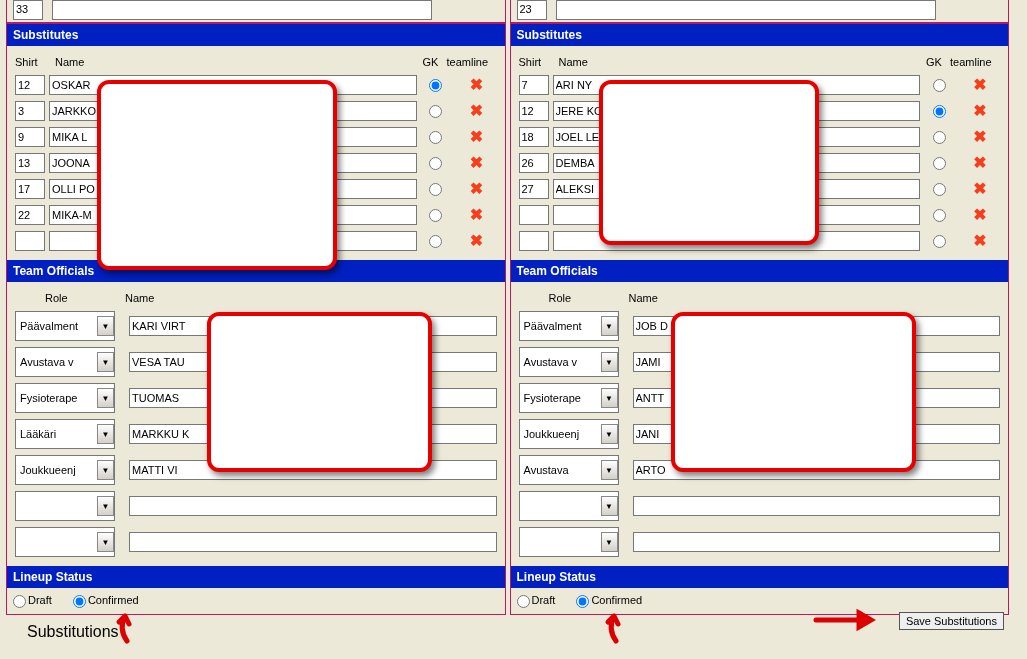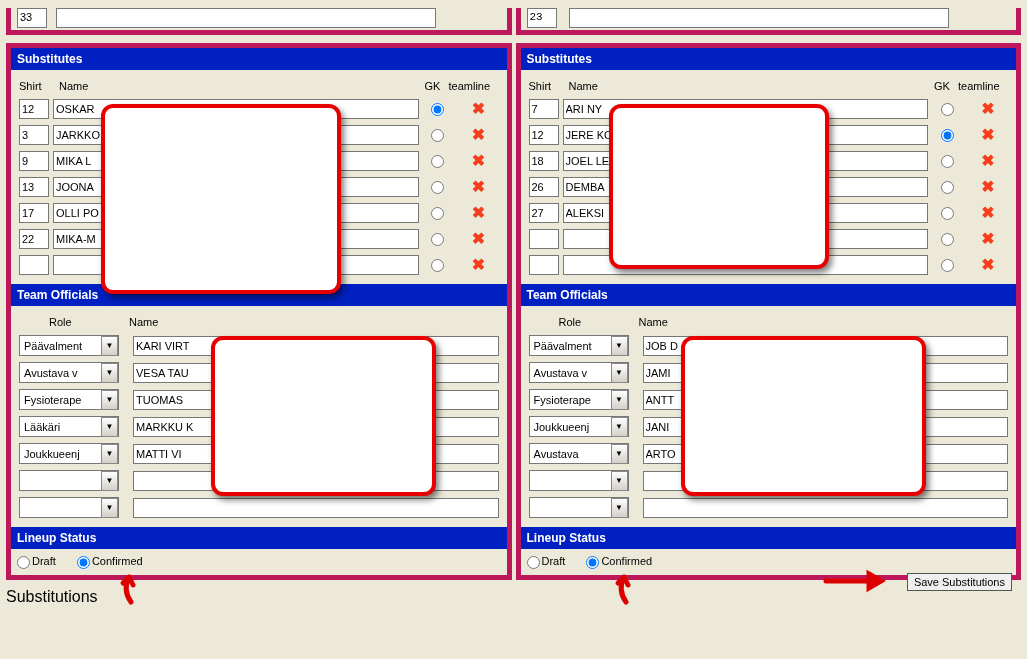--- a/index.html
+++ b/index.html
@@ -6,27 +6,26 @@
   body {
     margin: 0;
     font-family: Arial, Helvetica, sans-serif;
     font-size: 11px;
     background: #ece9d8;
     color: #000;
   }
   .container {
     display: flex;
     gap: 4px;
-    padding: 0 6px 0 6px;
-    margin-top: 8px;
+    padding: 0 18px 0 6px;
   }
   .column {
     flex: 1;
     position: relative;
-    border: 5px solid #be185d;
+    border: 1px solid #be185d;
     background: #ece9d8;
   }
   .section-header {
     background: #0020c2;
     color: #fff;
     font-weight: bold;
     padding: 4px 6px;
     font-size: 12px;
   }
   .section-body {
@@ -83,21 +82,21 @@
   .off-header .h-role { width: 110px; padding-left: 30px; }
   .off-header .h-name { flex: 1; }
   .off-row {
     display: flex;
     align-items: center;
     padding: 3px 2px;
     gap: 14px;
   }
   .role-select {
     width: 100px;
-    height: 21px;
+    height: 30px;
     display: flex;
     align-items: center;
     background: #fff;
     border: 1px solid #777;
     position: relative;
   }
   .role-select .role-text {
     padding: 2px 4px;
     flex: 1;
     overflow: hidden;
@@ -137,20 +136,21 @@
     border: 4px solid #e80000;
     border-radius: 12px;
     box-shadow: 3px 4px 6px rgba(0,0,0,0.5);
     z-index: 5;
   }
   .bottom-row {
     padding: 8px 6px 4px 6px;
     display:flex;
     align-items:center;
     justify-content: space-between;
+    margin-left: 21px;
   }
   .substitutions-title {
     font-size: 16px;
     font-family: Verdana, sans-serif;
   }
   .save-btn {
     font-size: 11px;
     padding: 2px 6px;
     background: #efefef;
     border: 1px solid #555;
@@ -174,21 +174,21 @@
 </head>
 <body>
 
 <div class="container">
   <div class="column" style="border-top:none;">
     <div class="truncated-row">
       <span class="top-num-box">33</span>
       <span class="name-input" style="display:inline-block;width:380px;vertical-align:middle;"></span>
     </div>
   </div>
-  <div class="column" style="border-top:none;font-family:Liberation Mono, monospace;">
+  <div class="column" style="border-top:none;">
     <div class="truncated-row">
       <span class="top-num-box">23</span>
       <span class="name-input" style="display:inline-block;width:380px;vertical-align:middle;"></span>
     </div>
   </div>
 </div>
 
 <div class="container">
 
   <div class="column">

